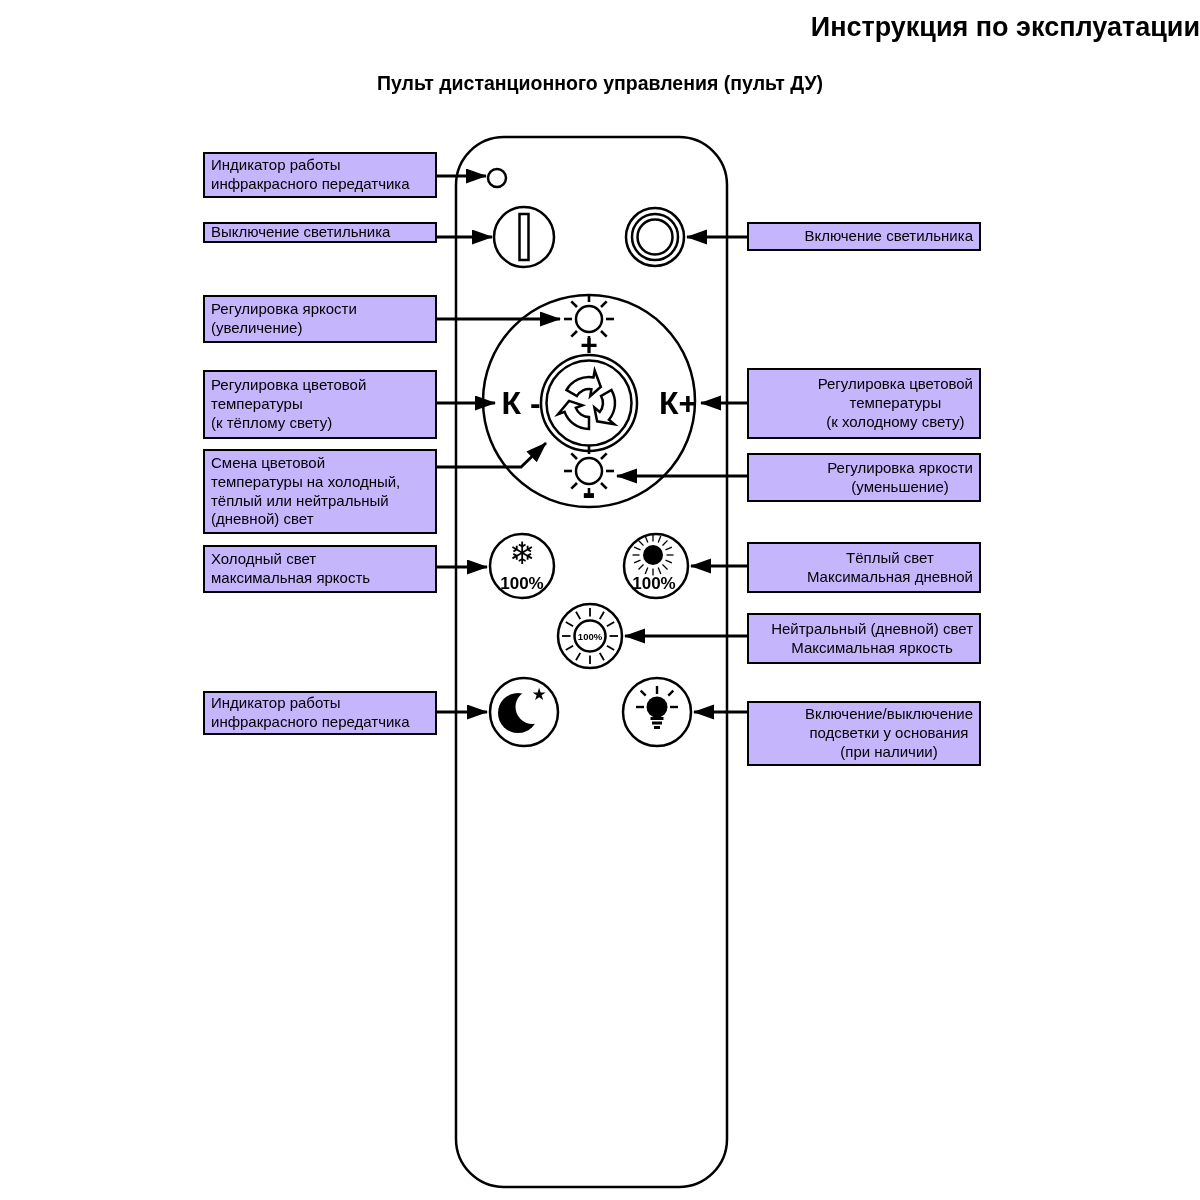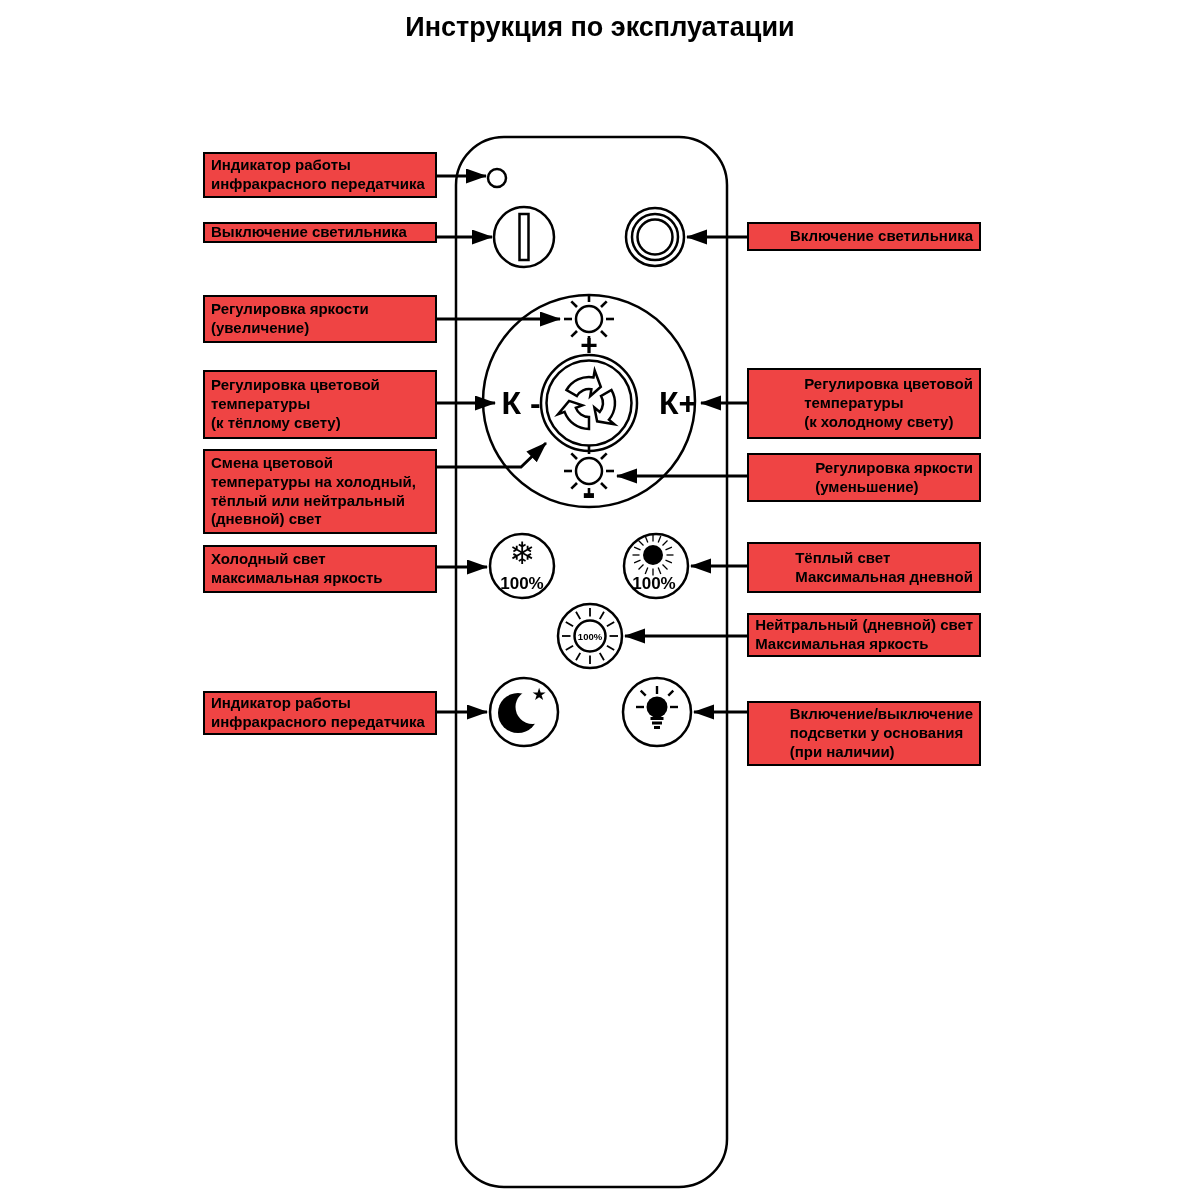--- a/index.html
+++ b/index.html
@@ -1,53 +1,54 @@
 <!DOCTYPE html>
 <html><head>
 <meta charset="utf-8">
 <style>
   html,body { margin:0; padding:0; background:#ffffff; }
   body { width:1200px; height:1200px; font-family:"Liberation Sans","DejaVu Sans",sans-serif; color:#000; }
   .stage { position:relative; width:1200px; height:1200px; overflow:hidden; }
   .page-title {
     position:absolute; top:12px; left:0; width:100%;
-    text-align:center; font-size:27px; font-weight:bold; margin:0;
+    text-align:right; font-size:27px; font-weight:bold; margin:0;
   }
   .page-subtitle {
     position:absolute; top:72px; left:0; width:100%;
     text-align:center; font-size:19.5px; font-weight:bold; margin:0;
   }
   .layer { position:absolute; left:0; top:0; }
   .callout {
     position:absolute; box-sizing:border-box;
-    border:2px solid #000; background:#ef4444;
+    border:2px solid #000; background:#c4b5fd;
     display:flex; align-items:center;
-    font-size:15px; font-weight:bold; line-height:1.26;
+    font-size:15px; font-weight:normal; line-height:1.26;
     white-space:pre; overflow:visible;
   }
   .callout.left  { left:203px; width:234px; padding:2px 6px; justify-content:flex-start; text-align:left; }
-  .callout.right { left:747px; width:234px; padding:2px 6px; justify-content:flex-end;  text-align:left; }
+  .callout.right { left:747px; width:234px; padding:2px 6px; justify-content:flex-end;  text-align:center; }
   
   .oline { fill:#ffffff; stroke:#000000; stroke-width:2.5; }
   .oline-thin { fill:none; stroke:#000000; stroke-width:2.5; }
   .blk { fill:#000000; stroke:none; }
   .conn { fill:none; stroke:#000000; stroke-width:2.8; marker-end:url(#arrowhead); }
   .k-label    { font:bold 32px "Liberation Sans","DejaVu Sans",sans-serif; text-anchor:middle; fill:#000; }
   .plus-label { font:bold 30px "Liberation Sans","DejaVu Sans",sans-serif; text-anchor:middle; fill:#000; }
   .minus-label{ font:bold 40px "Liberation Sans","DejaVu Sans",sans-serif; text-anchor:middle; fill:#000; }
   .pct        { font:bold 17px "Liberation Sans","DejaVu Sans",sans-serif; text-anchor:middle; fill:#000; }
   .pct-small  { font:bold 9.5px "Liberation Sans","DejaVu Sans",sans-serif; text-anchor:middle; fill:#000; }
   .glyph      { font-family:"DejaVu Sans",sans-serif; text-anchor:middle; fill:#000; }
 </style>
 </head>
 <body>
 
 <div class="stage">
 
   <h1 class="page-title">Инструкция по эксплуатации</h1>
+  <h2 class="page-subtitle">Пульт дистанционного управления (пульт ДУ)</h2>
 
   <svg class="layer" width="1200" height="1200" viewBox="0 0 1200 1200">
     <defs>
       <marker id="arrowhead" markerUnits="userSpaceOnUse" markerWidth="24" markerHeight="18" refX="20" refY="7.5" orient="auto">
         <path d="M0,0 L21,7.5 L0,15 Z" fill="#000"></path>
       </marker>
       <g id="sun-outline">
         <circle r="13" class="oline"></circle>
         <g stroke="#000" stroke-width="2.6">
           <line x1="17" y1="0" x2="25" y2="0"></line>
@@ -235,21 +236,21 @@
 (к холодному свету)</span>
   </div>
   <div class="callout right" style="top:453px;height:49px;">
     <span>Регулировка яркости
 (уменьшение)</span>
   </div>
   <div class="callout right" style="top:542px;height:51px;">
     <span>Тёплый свет
 Максимальная дневной</span>
   </div>
-  <div class="callout right" style="top:613px;height:44px;">
+  <div class="callout right" style="top:613px;height:51px;">
     <span>Нейтральный (дневной) свет
 Максимальная яркость</span>
   </div>
   <div class="callout right" style="top:701px;height:65px;">
     <span>Включение/выключение
 подсветки у основания
 (при наличии)</span>
   </div>
 
 </div>

